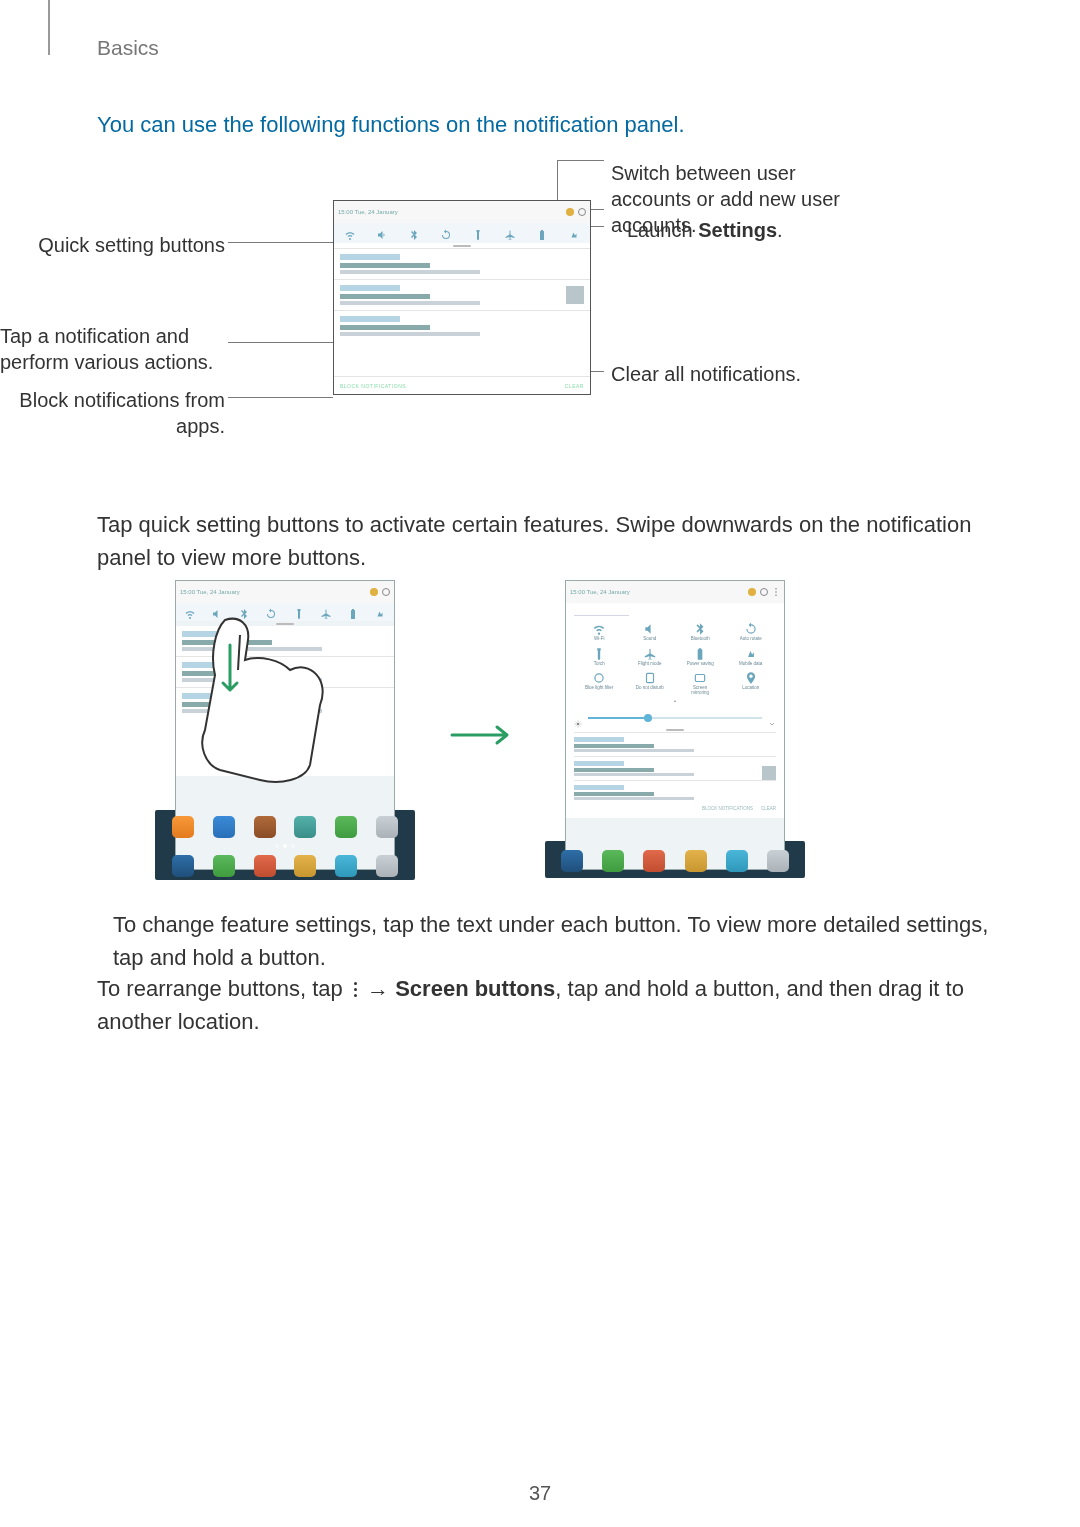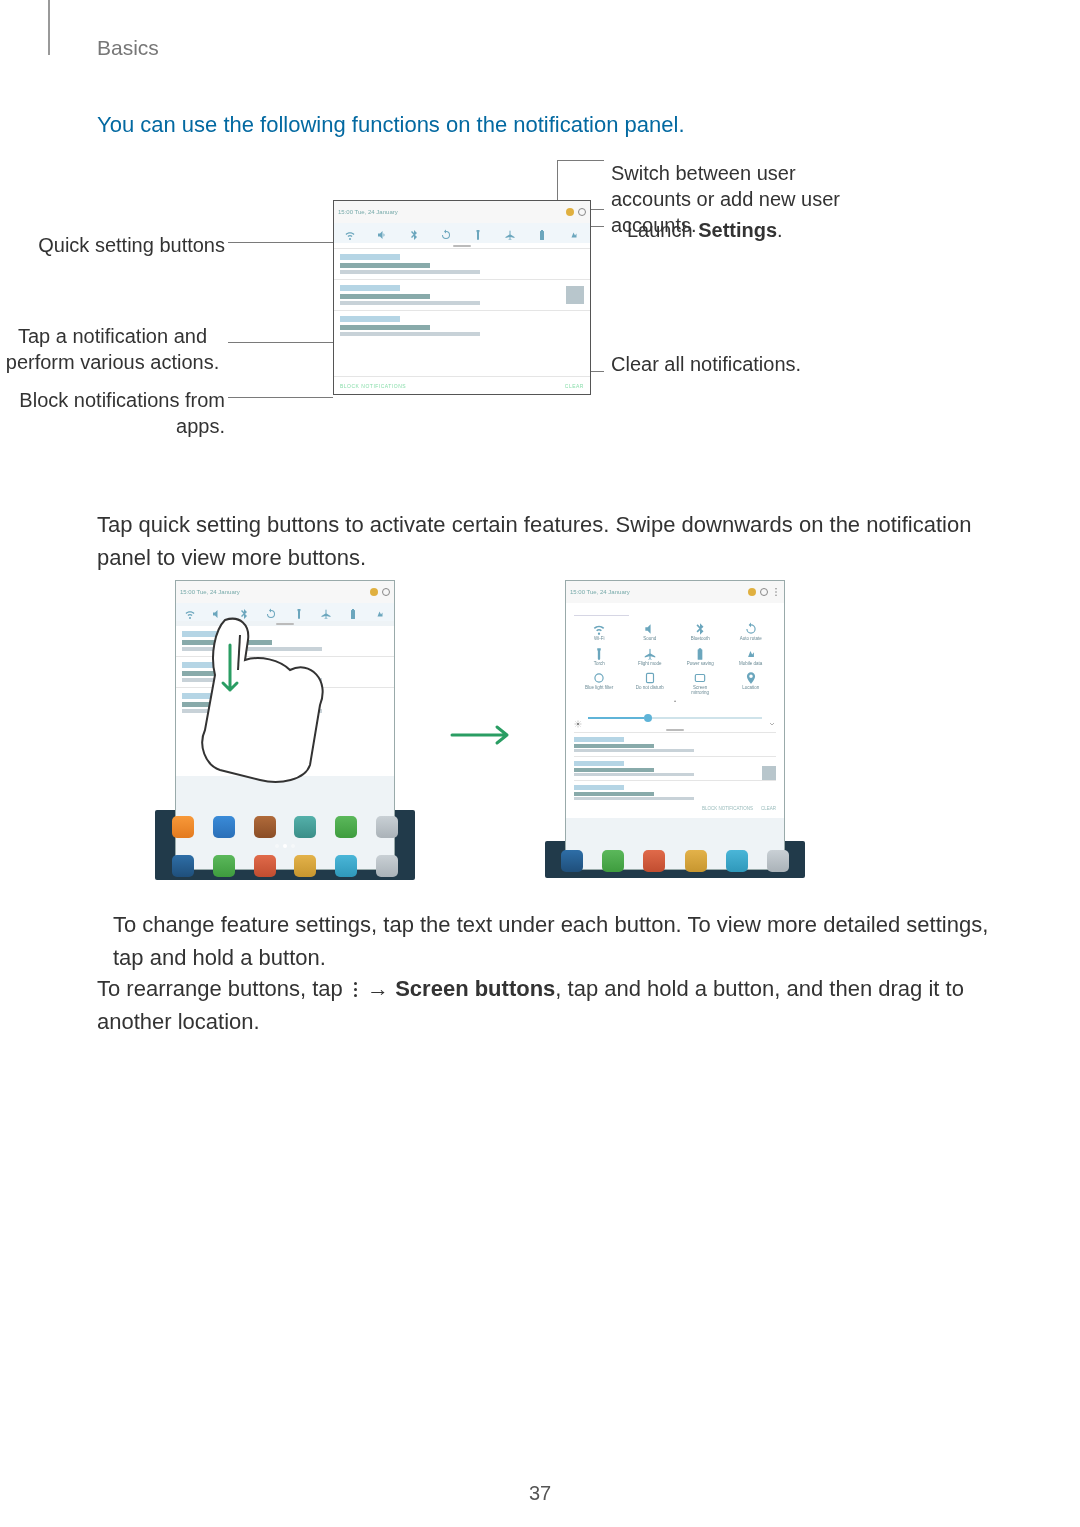--- a/index.html
+++ b/index.html
@@ -131,34 +131,34 @@
     <div class="lead" style="left:462px; top:10px; width:0; height:49px; border-left-width:1px;"></div>
     <div class="lead" style="left:462px; top:10px; width:47px; border-top-width:1px;"></div>
     <div class="lead" style="left:480px; top:59px; width:29px; border-top-width:1px;"></div>
     <div class="lead" style="left:480px; top:76px; width:29px; border-top-width:1px;"></div>
 
     <div class="lead" style="left:495px; top:221px; width:14px; border-top-width:1px;"></div>
 
     <div class="callout" style="left:-68px; top:82px; width:198px; text-align:right;">
       <span>Quick setting buttons</span>
     </div>
-    <div class="callout" style="left:-95px; top:173px; width:225px; text-align:center;">
+    <div class="callout" style="left:-95px; top:173px; width:225px; text-align:left;">
       <span>Tap a notification and perform various actions.</span>
     </div>
     <div class="callout" style="left:-118px; top:237px; width:248px; text-align:right;">
       <span>Block notifications from apps.</span>
     </div>
 
     <div class="callout" style="left:516px; top:10px; width:260px;">
       <span>Switch between user accounts or add new user accounts.</span>
     </div>
     <div class="callout" style="left:532px; top:67px;">
       <span>Launch </span><span class="bold">Settings</span><span>.</span>
     </div>
-    <div class="callout" style="left:516px; top:201px;">
+    <div class="callout" style="left:516px; top:211px;">
       <span>Clear all notifications.</span>
     </div>
 
     <div class="phone">
       <div class="statusbar">
         <span class="status-left">15:00   Tue, 24 January</span>
         <span class="status-right">
           <span class="dot-gold"></span>
           <span class="gear-mini"></span>
         </span>

